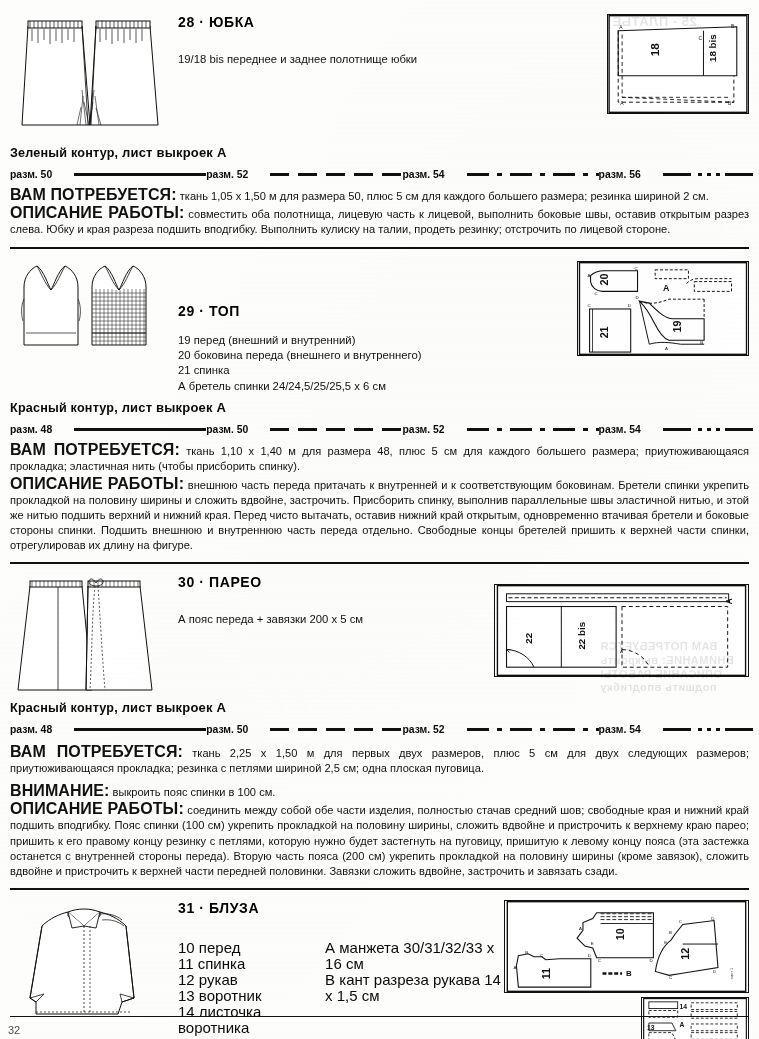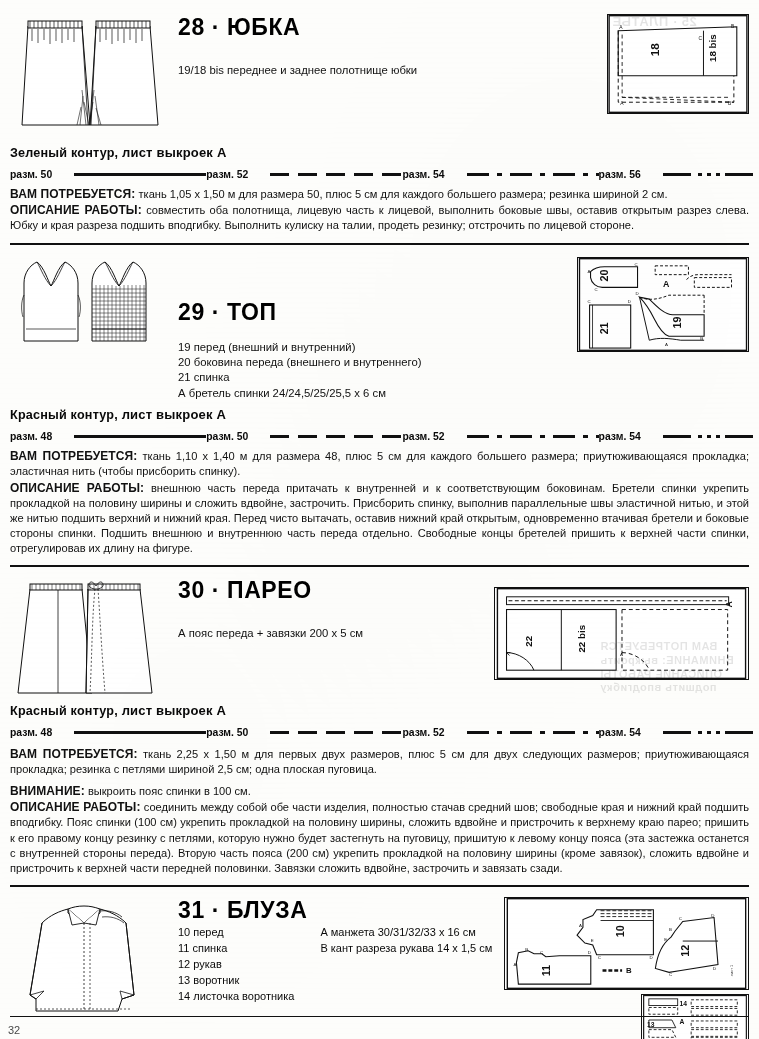--- a/index.html
+++ b/index.html
@@ -68,39 +68,39 @@
     padding-left: 18px;
     padding-top: 6px;
     min-width: 0;
   }
   .patcol {
     flex: 0 0 auto;
     padding-top: 6px;
   }
 
   h2.sect-title {
-    font-size: 23px;
+    font-size: 14px;
     font-weight: bold;
     letter-spacing: .6px;
     margin: 0 0 0 0;
     color: #000;
     font-family: "Liberation Sans", sans-serif;
   }
   .parts {
     margin-top: 12px;
     font-size: 11.3px;
     line-height: 15.4px;
     color: #111;
   }
   .parts .pline { white-space: nowrap; }
   .parts-two {
     display: flex;
     gap: 26px;
-    margin-top: 0;
-    font-size: 11px;
+    margin-top: 24px;
+    font-size: 15px;
     line-height: 16px;
   }
 
   .contour {
     font-size: 12.6px;
     font-weight: bold;
     margin: 8px 0 0 0;
     letter-spacing: .2px;
   }
   .contour .small {
@@ -145,21 +145,21 @@
 
   
   .btext {
     font-size: 11.1px;
     line-height: 15.2px;
     text-align: justify;
     margin-top: 7px;
     color: #111;
   }
   .btext b { font-weight: bold; letter-spacing: .1px; }
-  .btext .lead { font-size: 12px; }
+  .btext .lead { font-size: 16px; }
 
   
   svg { display: block; }
   .pattern-box {
     border: 1.4px solid #111;
     background: #fff;
   }
 
   .page-num {
     position: absolute;

